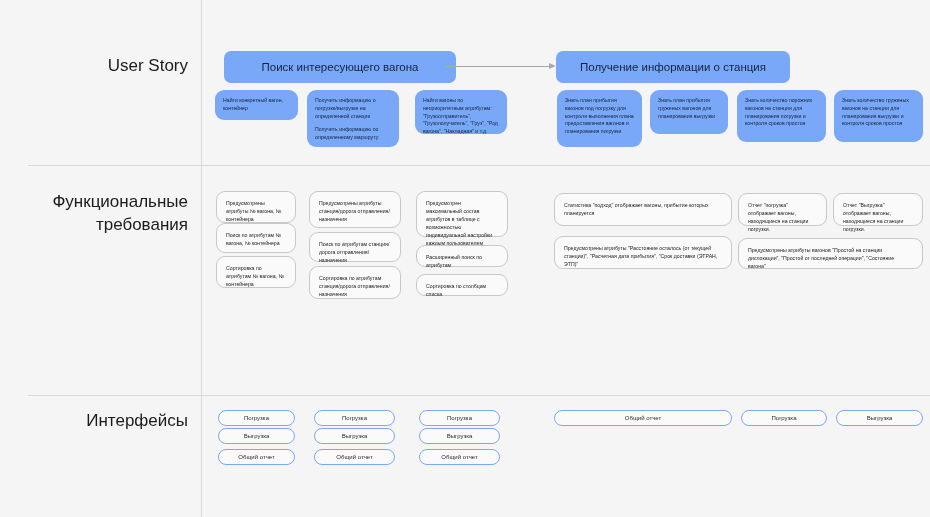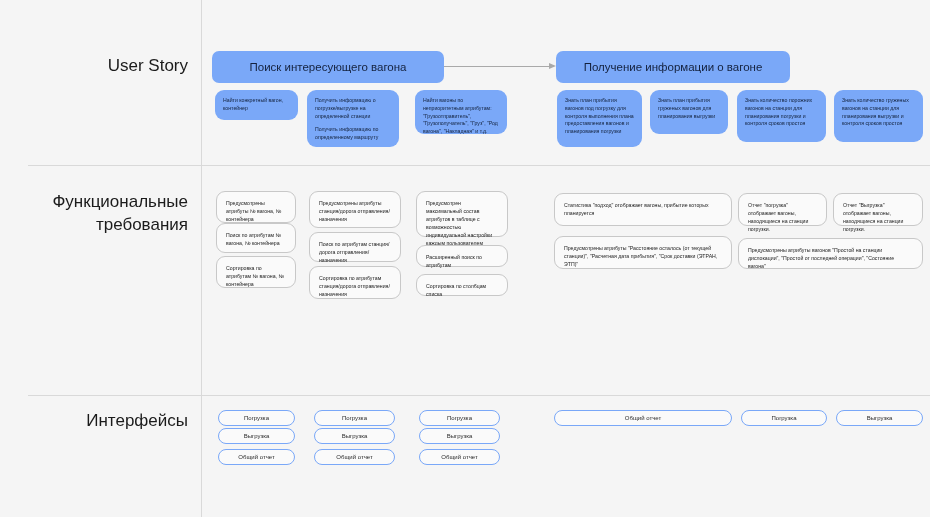--- a/index.html
+++ b/index.html
@@ -63,21 +63,21 @@
     color: #14213d;
     font-size: 11.5px;
     display: flex;
     align-items: center;
     justify-content: center;
     text-align: center;
     box-sizing: border-box;
     padding: 0 8px;
     height: 32px;
   }
-  .header-pill.p1 { left: 212px; top: 51px; width: 232px; }
+  .header-pill.p1 { left: 224px; top: 51px; width: 232px; }
   .header-pill.p2 { left: 556px; top: 51px; width: 234px; }
 
   .connector {
     position: absolute;
     left: 444px;
     top: 66px;
     width: 112px;
     height: 2px;
   }
   .connector .line {
@@ -190,21 +190,21 @@
 
   <div class="row-label user-story">User Story</div>
   <div class="row-label func">Функциональные требования</div>
   <div class="row-label iface">Интерфейсы</div>
 
   <div class="header-pill p1">Поиск интересующего вагона</div>
   <div class="connector">
     <div class="line"></div>
     <div class="head"></div>
   </div>
-  <div class="header-pill p2">Получение информации о вагоне</div>
+  <div class="header-pill p2">Получение информации о станция</div>
 
   <div class="story-card sc1">
     <p>Найти конкретный вагон, контейнер</p>
   </div>
   <div class="story-card sc2">
     <p>Получить информацию о погрузке/выгрузке на определенной станции</p>
     <p>Получить информацию по определенному маршруту</p>
   </div>
   <div class="story-card sc3">
     <p>Найти вагоны по неприоритетным атрибутам: "Грузоотправитель", "Грузополучатель", "Груз", "Род вагона", "Накладная" и т.д.</p>

